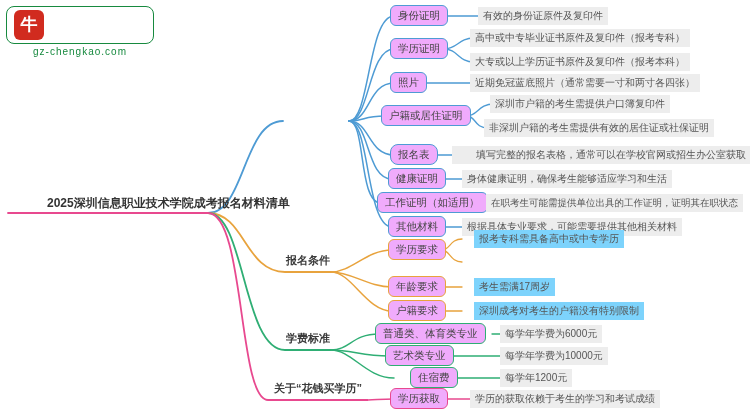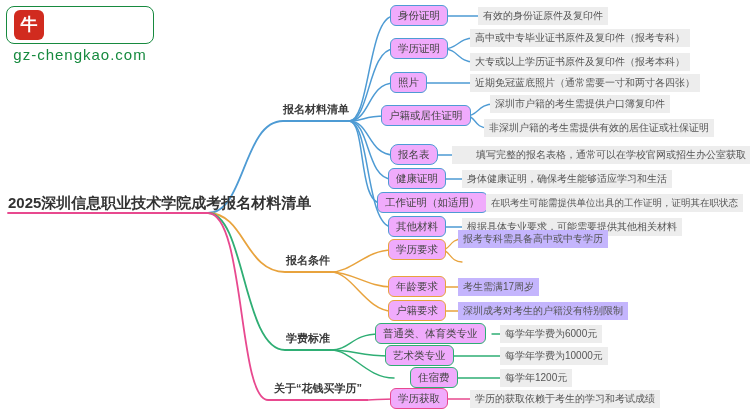--- a/index.html
+++ b/index.html
@@ -1,43 +1,43 @@
 <!DOCTYPE html>
 <html><head>
 <meta charset="utf-8">
 <style>
   html,body{margin:0;padding:0;background:#fff;}
   body{font-family:"Liberation Sans","DejaVu Sans",sans-serif;}
   #canvas{position:relative;width:750px;height:410px;background:#fff;overflow:hidden;}
   #wires{position:absolute;left:0;top:0;z-index:1;}
   .nd{position:absolute;z-index:2;white-space:nowrap;}
   
-  .root{font-size:15px;font-weight:bold;color:#333;line-height:14px;}
+  .root{font-size:12px;font-weight:bold;color:#333;line-height:14px;margin-left:39px;}
   
   .blabel{font-size:11px;font-weight:bold;color:#3a3a3a;line-height:13px;padding-bottom:4px;border-bottom:2px solid #999;text-align:center;}
   .u-blue{border-bottom-color:#4e9bd4;}
   .u-orange{border-bottom-color:#e8a33d;}
   .u-green{border-bottom-color:#2fae74;}
   .u-pink{border-bottom-color:#e8498f;}
   
   .box{font-size:10.5px;color:#444;background:#f0abfc;border:1.3px solid #999;border-radius:6px;padding:2px 7px;line-height:15px;}
   .b-blue{border-color:#4e9bd4;}
   .b-orange{border-color:#e8a33d;}
   .b-green{border-color:#2fae74;}
   .b-pink{border-color:#e8498f;text-align:center;}
   
   .leaf{font-size:10px;color:#555;background:#ededed;border-radius:0;padding:2px 5px;line-height:14px;}
-  .leaf-alt{background:#c4b5fd;}
+  .leaf-alt{background:#7dd3fc;margin-left:16px;}
   .leaf-sm{font-size:9.5px;}
   
   .logo-wrap{position:absolute;left:6px;top:6px;z-index:3;width:148px;text-align:center;}
   .logo-box{display:flex;align-items:center;gap:6px;border:1.5px solid #178a3f;border-radius:8px;background:#fff;padding:3px 7px;}
   .logo-sq{width:30px;height:30px;background:#d12b1f;border-radius:6px;color:#fff;font-weight:bold;font-size:17px;line-height:30px;text-align:center;flex:0 0 auto;}
   .logo-brand{color:#178a3f;font-weight:bold;font-size:14px;letter-spacing:1px;}
-  .logo-domain{color:#178a3f;font-size:15px;margin-top:2px;letter-spacing:1px;}
+  .logo-domain{color:#178a3f;font-size:10px;margin-top:2px;letter-spacing:1px;}
 </style>
 </head>
 <body>
 
 <div id="canvas">
 
   <svg id="wires" width="750" height="410" viewBox="0 0 750 410" fill="none">
 
     <g stroke="#4e9bd4" stroke-linecap="round" fill="none">
       <path stroke-width="1.8" d="M208,213 C245,213 243,121 283,121"></path>
@@ -91,21 +91,20 @@
 
   <div class="logo-wrap">
     <div class="logo-box">
       <div class="logo-sq">牛</div>
     </div>
     <div class="logo-domain">gz-chengkao.com</div>
   </div>
 
   <div class="nd root" style="left:8px;top:196px;">2025深圳信息职业技术学院成考报名材料清单</div>
 
-  <div class="nd blabel u-blue" style="left:283px;top:103px;width:66px;">报名材料清单</div>
   <div class="nd blabel u-orange" style="left:285px;top:254px;width:46px;">报名条件</div>
   <div class="nd blabel u-green" style="left:285px;top:332px;width:46px;">学费标准</div>
   <div class="nd blabel u-pink" style="left:268px;top:382px;width:100px;">关于“花钱买学历”</div>
 
   <div class="nd box b-blue" style="left:390px;top:5px;">身份证明</div>
   <div class="nd box b-blue" style="left:390px;top:38px;">学历证明</div>
   <div class="nd box b-blue" style="left:390px;top:72px;">照片</div>
   <div class="nd box b-blue" style="left:381px;top:105px;">户籍或居住证明</div>
   <div class="nd box b-blue" style="left:390px;top:144px;border-radius:8px;">报名表</div>
   <div class="nd box b-blue" style="left:388px;top:168px;">健康证明</div>

